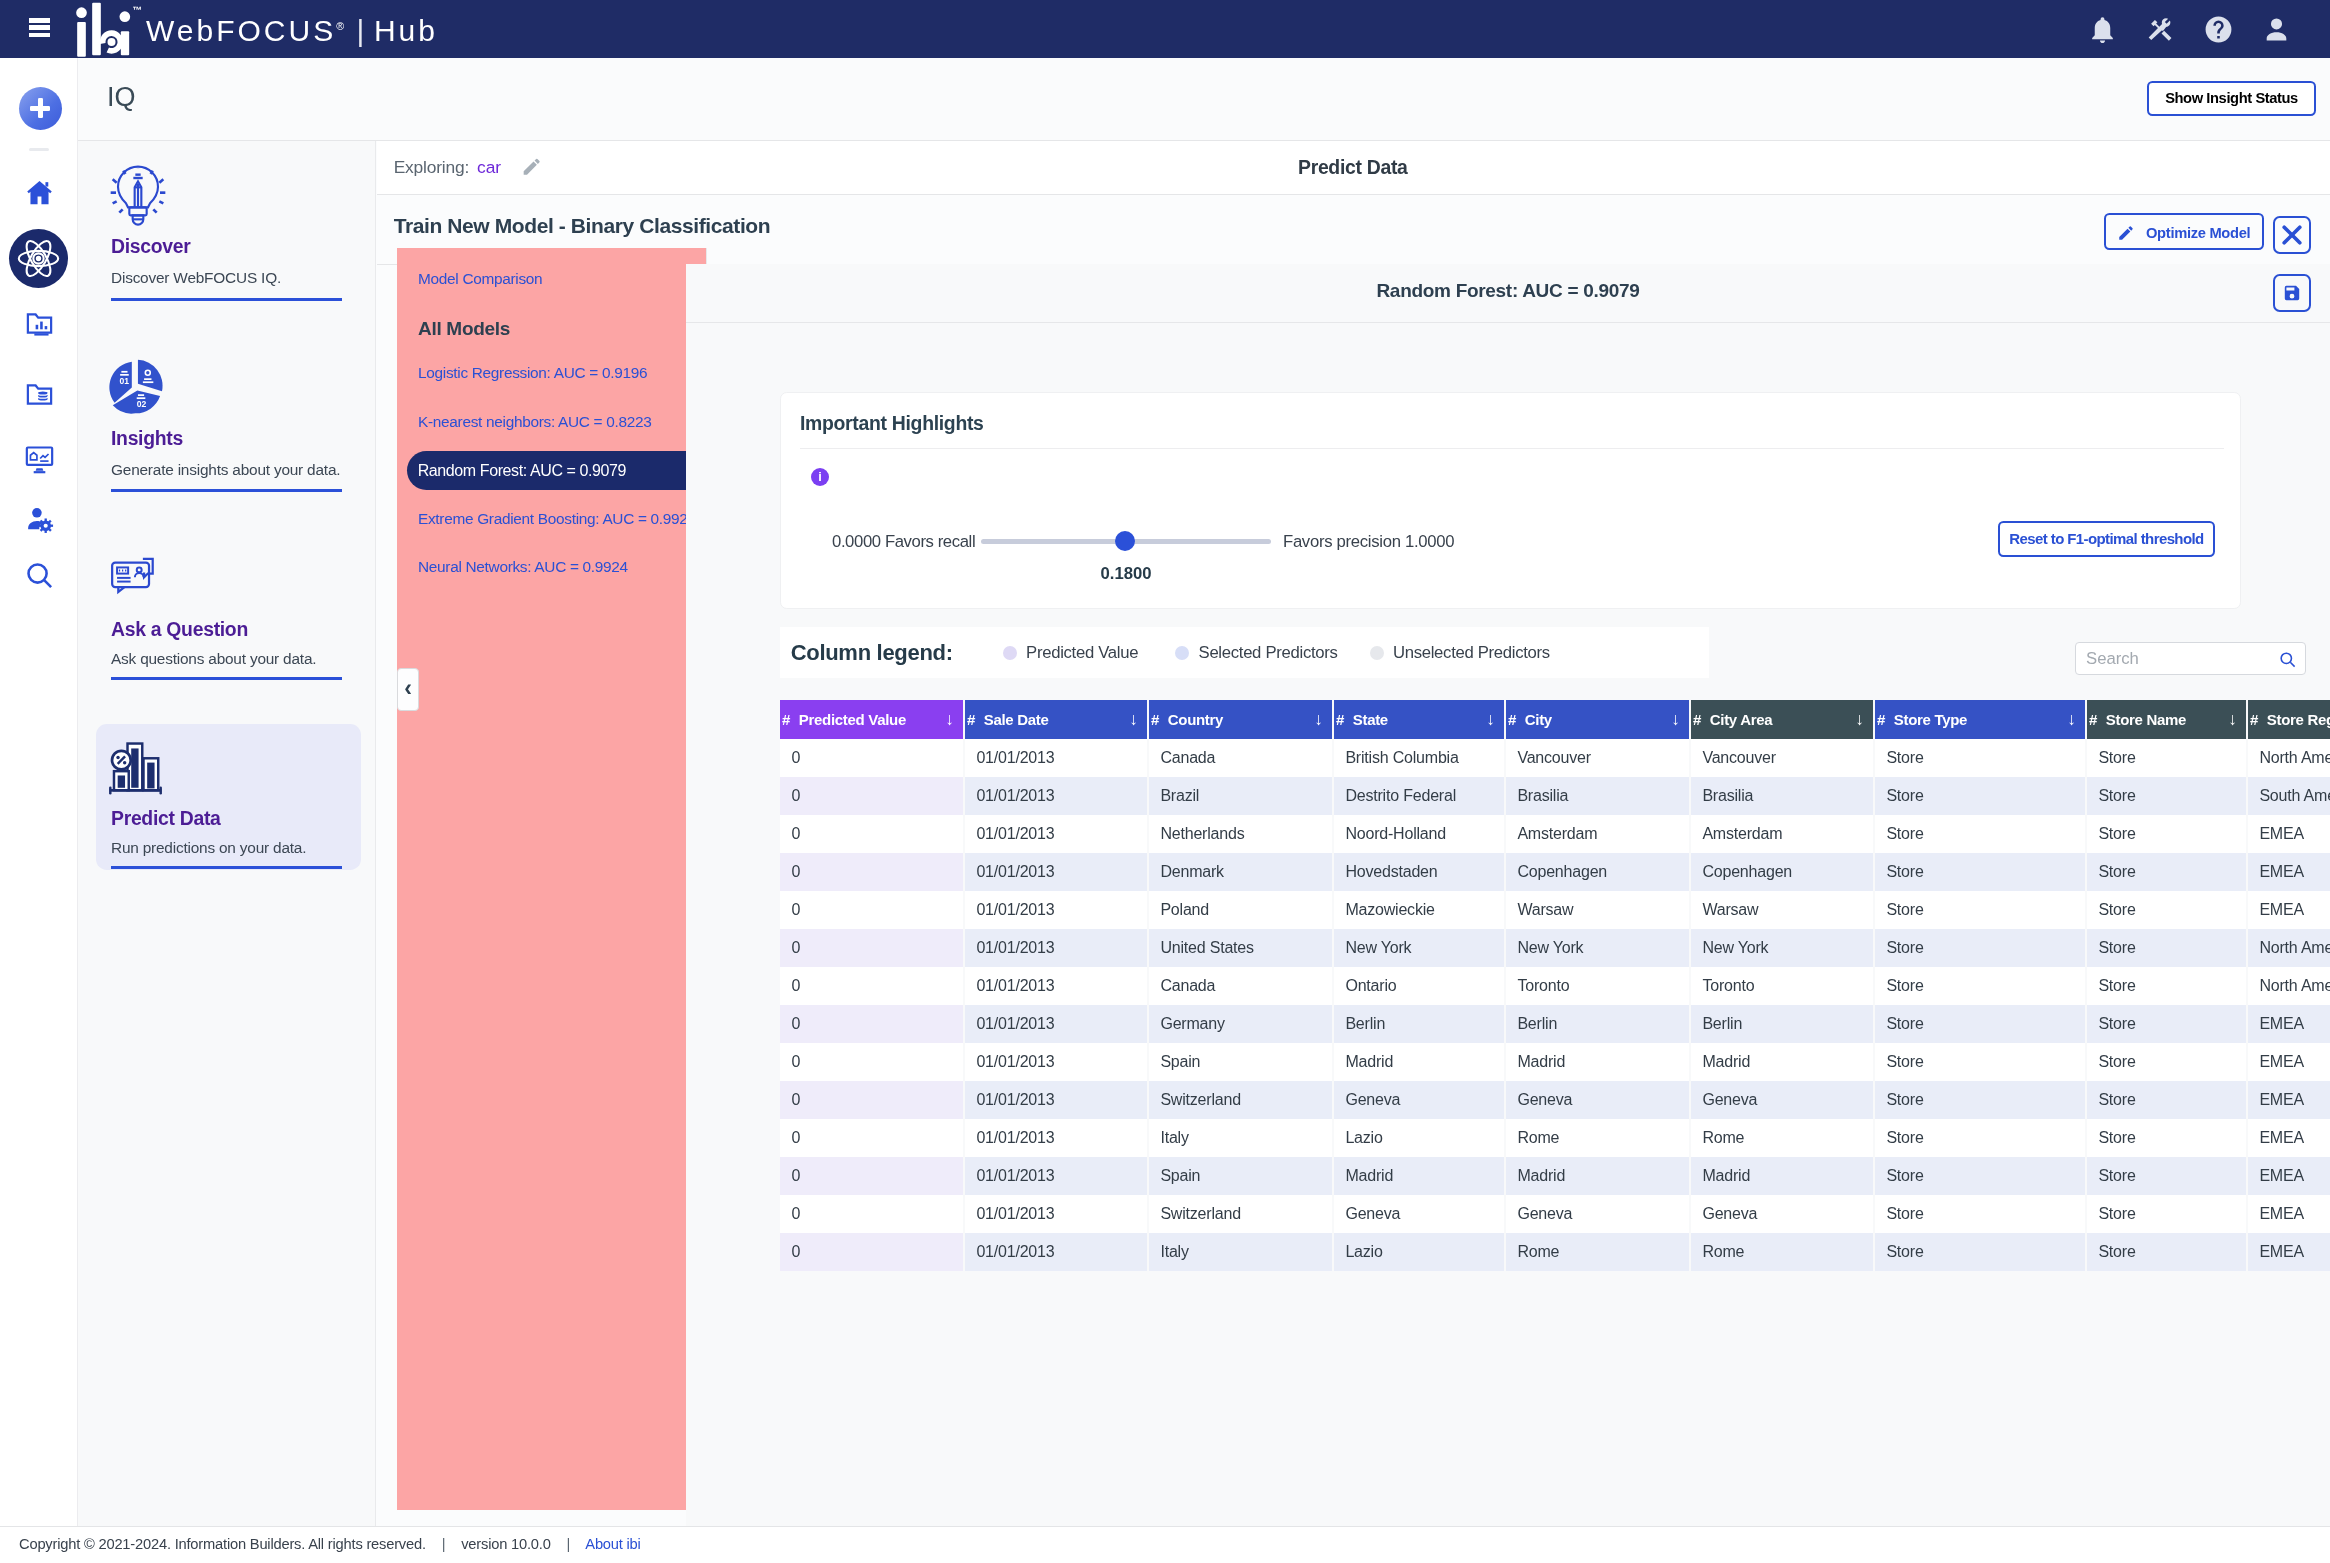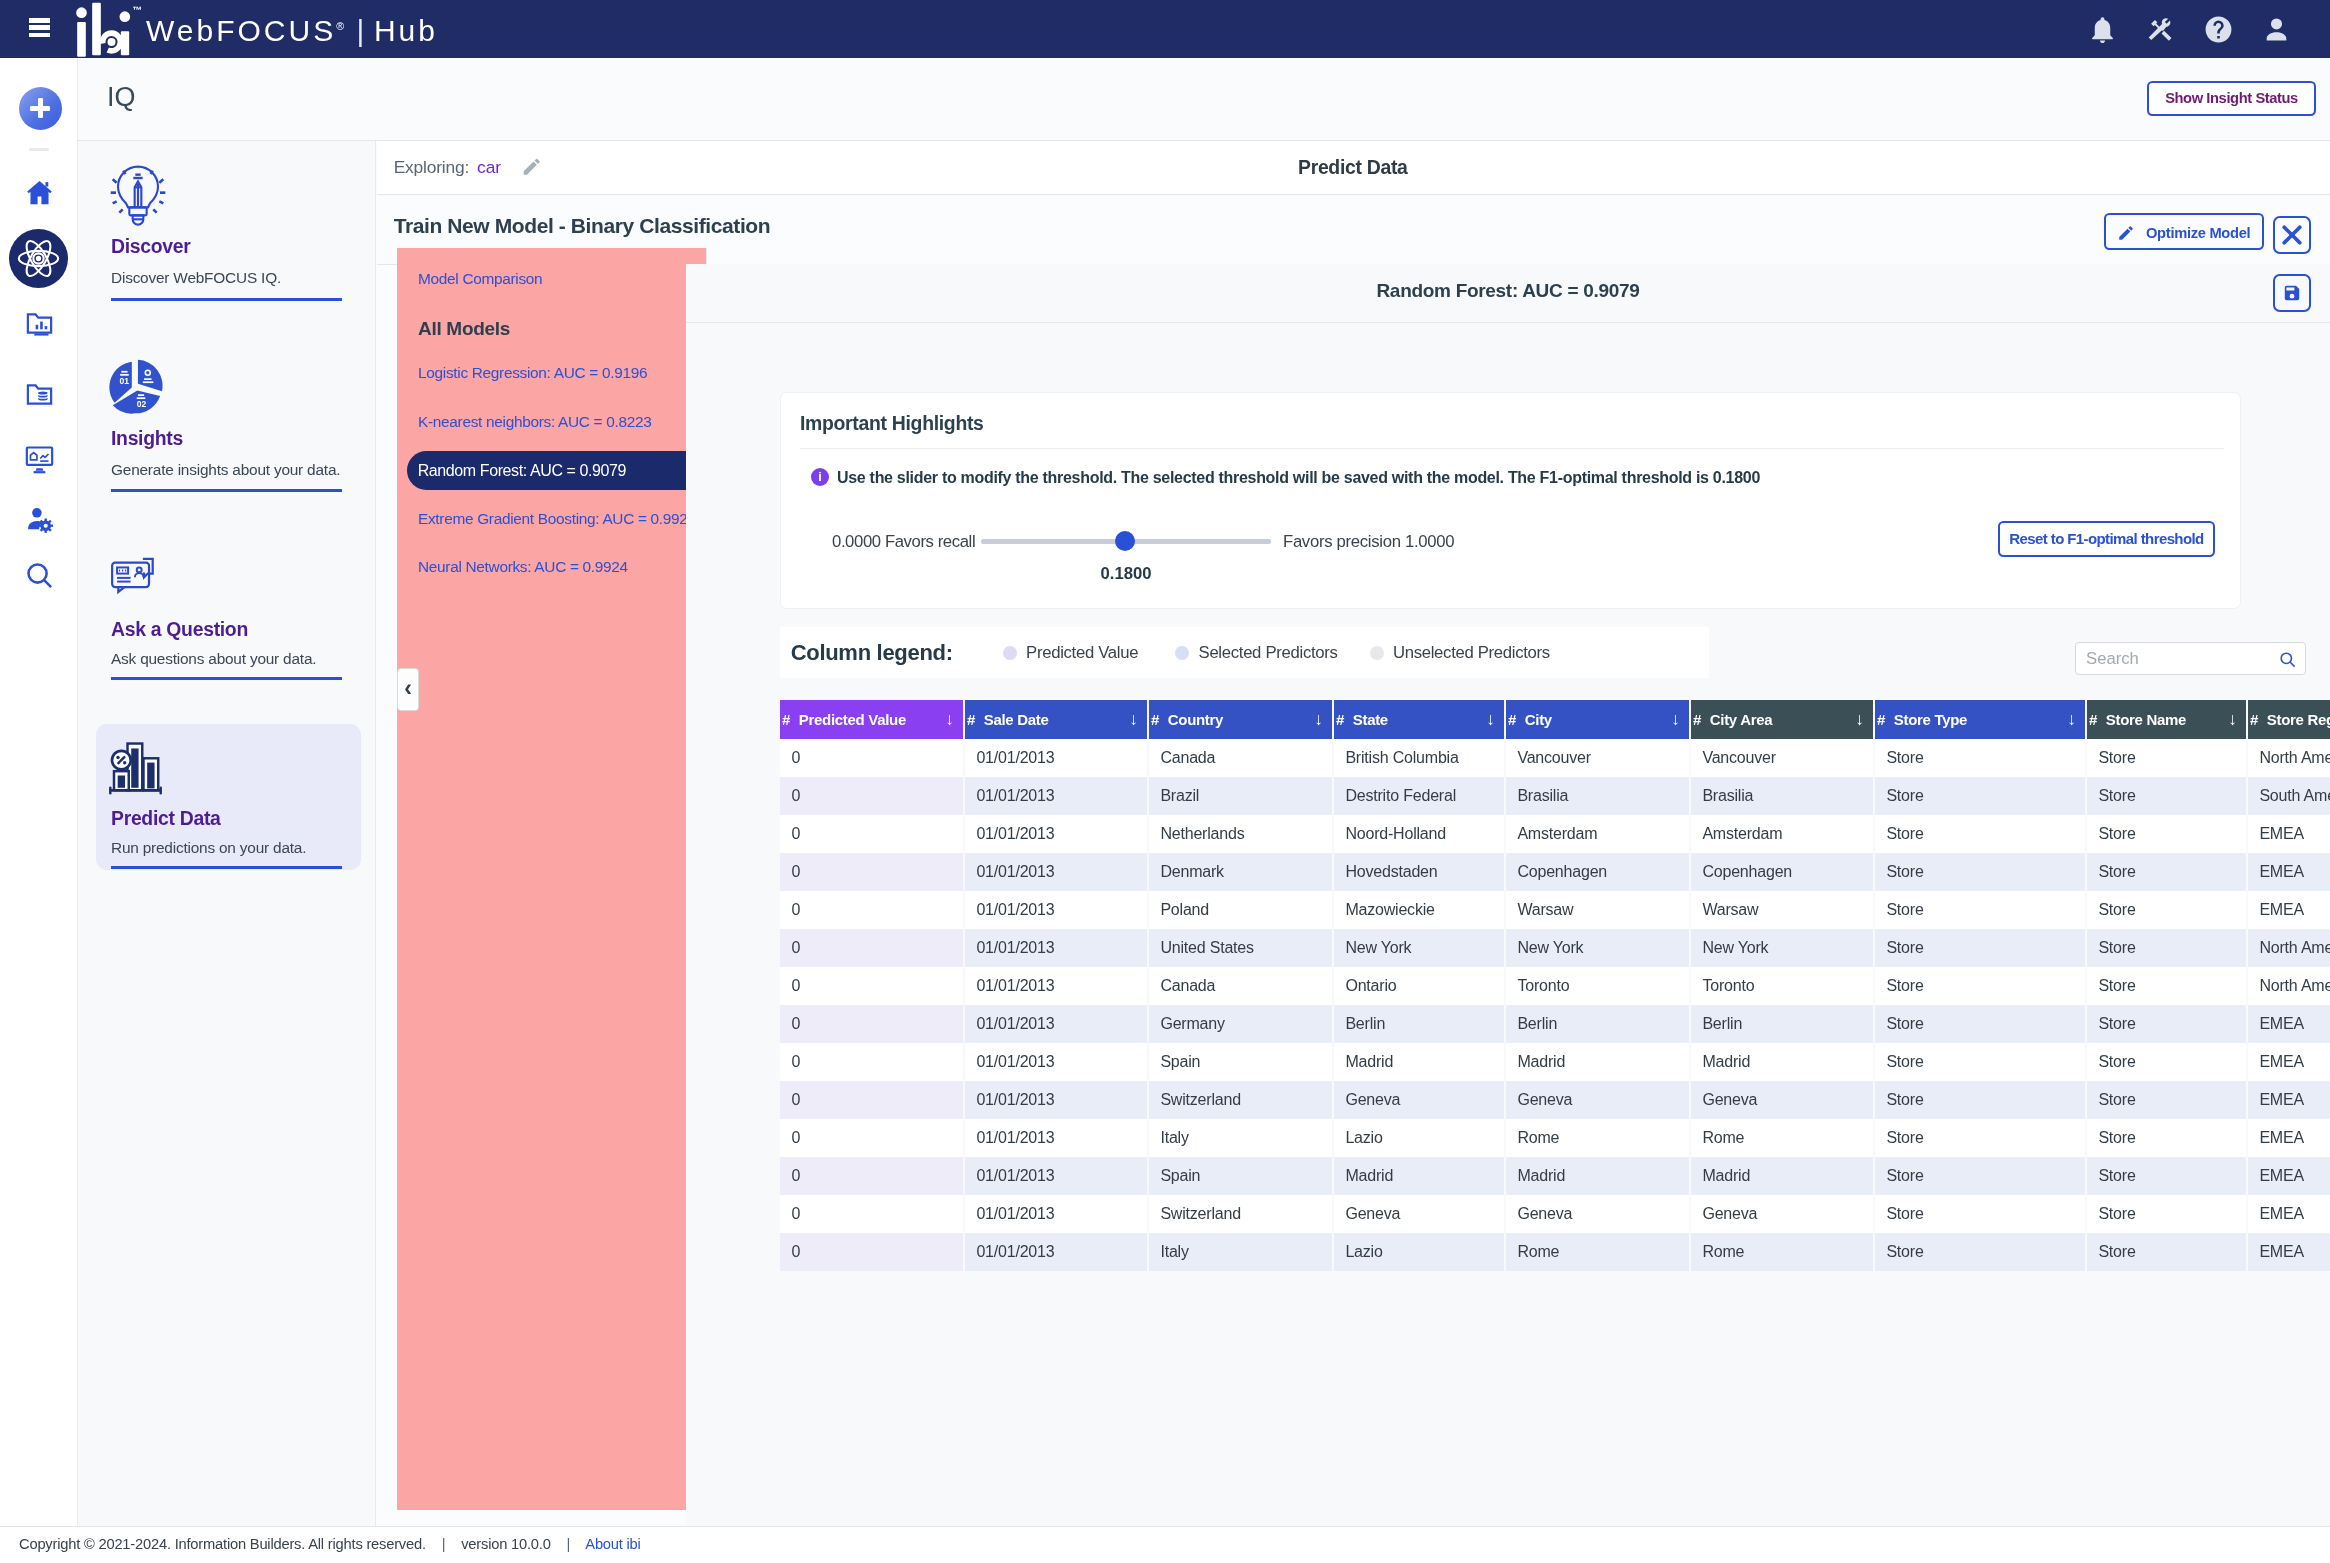--- a/index.html
+++ b/index.html
@@ -17,21 +17,21 @@
 #sidebar { position:absolute; left:0; top:58px; width:78px; height:1468px; background:#ffffff; border-right:0.7px solid #ececef; }
 #plusbtn { position:absolute; left:19px; top:29px; width:43px; height:43px; border-radius:50%; background:linear-gradient(135deg,#8aa2ee 0%,#4d6fe3 60%,#3b5bd9 100%); color:#fff; }
 #plusbtn:after { content:""; position:absolute; left:11.4px; top:19px; width:20px; height:5.4px; background:#fff; border-radius:1.3px; }
 #plusbtn:before { content:""; position:absolute; left:19px; top:11.4px; width:5.4px; height:20px; background:#fff; border-radius:1.3px; }
 #sdiv { position:absolute; left:29px; top:90px; width:20px; height:3.3px; background:#e8eaee; border-radius:2px; }
 .sic { position:absolute; left:24px; width:31px; height:31px; color:#2b50d8; }
 #atomwrap { position:absolute; left:9.4px; top:171px; width:59px; height:59px; border-radius:50%; background:#1b2a6b; }
 
 #iqband { position:absolute; left:78px; top:58px; width:2252px; height:83px; background:#fafbfc; border-bottom:1.3px solid #e5e6e8; }
 #iqband h1 { position:absolute; left:29px; top:24px; font-size:27px; font-weight:400; color:#3a4b57; }
-#showins { position:absolute; left:2069px; top:23.4px; width:169px; height:35px; border:2px solid #2a50d4; border-radius:5.4px; color:#701a75; font-size:14.7px; font-weight:bold; letter-spacing:-0.4px; text-align:center; line-height:31px; background:#fff; }
+#showins { position:absolute; left:2069px; top:23.4px; width:169px; height:35px; border:2px solid #2a50d4; border-radius:5.4px; color:#000000; font-size:14.7px; font-weight:bold; letter-spacing:-0.4px; text-align:center; line-height:31px; background:#fff; }
 
 #cards { position:absolute; left:78px; top:141px; width:298px; height:1385px; background:#f8f9fa; border-right:0.7px solid #e9eaec; }
 .cicon { position:absolute; left:28px; }
 .ctitle { position:absolute; left:33px; font-size:19.4px; font-weight:bold; color:#4c1d95; letter-spacing:-0.3px; }
 .cdesc { position:absolute; left:33px; font-size:15.4px; color:#3c4754; letter-spacing:-0.2px; }
 .cline { position:absolute; left:33px; width:231px; height:2.7px; background:#2b50d8; }
 #pcard { position:absolute; left:18px; top:583px; width:265px; height:146px; background:#e8eaf9; border-radius:10.7px; }
 
 #explore { position:absolute; left:377px; top:141px; width:1954px; height:54px; background:#fff; border-bottom:1.3px solid #e5e6e8; }
 #explore .lab { position:absolute; left:16.7px; top:16px; font-size:17.4px; color:#5a6570; letter-spacing:-0.2px; }
@@ -339,21 +339,20 @@
   <div id="rftitle">Random Forest: AUC = 0.9079</div>
   <div id="savebtn"><svg width="34" height="34" viewBox="0 0 24 24" fill="currentColor" style="padding:7.4px">
         <path d="M17 3H5a2 2 0 0 0-2 2v14a2 2 0 0 0 2 2h14a2 2 0 0 0 2-2V7l-4-4zM12 19a3 3 0 1 1 0-6 3 3 0 0 1 0 6zm3-10H5V5h10v4z"></path>
       </svg></div>
   <div id="cdiv1"></div>
 
   <div id="ihcard">
     <h3>Important Highlights</h3>
     <div id="ihr"></div>
     <div id="infoc">i</div>
-    <div id="infot">Use the slider to modify the threshold. The selected threshold will be saved with the model. The F1-optimal threshold is 0.1800</div>
     <div id="sllab1">0.0000 Favors recall</div>
     <div id="sltrack"></div>
     <div id="slthumb"></div>
     <div id="sllab2">Favors precision 1.0000</div>
     <div id="slval">0.1800</div>
     <div id="resetbtn">Reset to F1-optimal threshold</div>
   </div>
 
   <div id="legend">
     <b>Column legend:</b>

